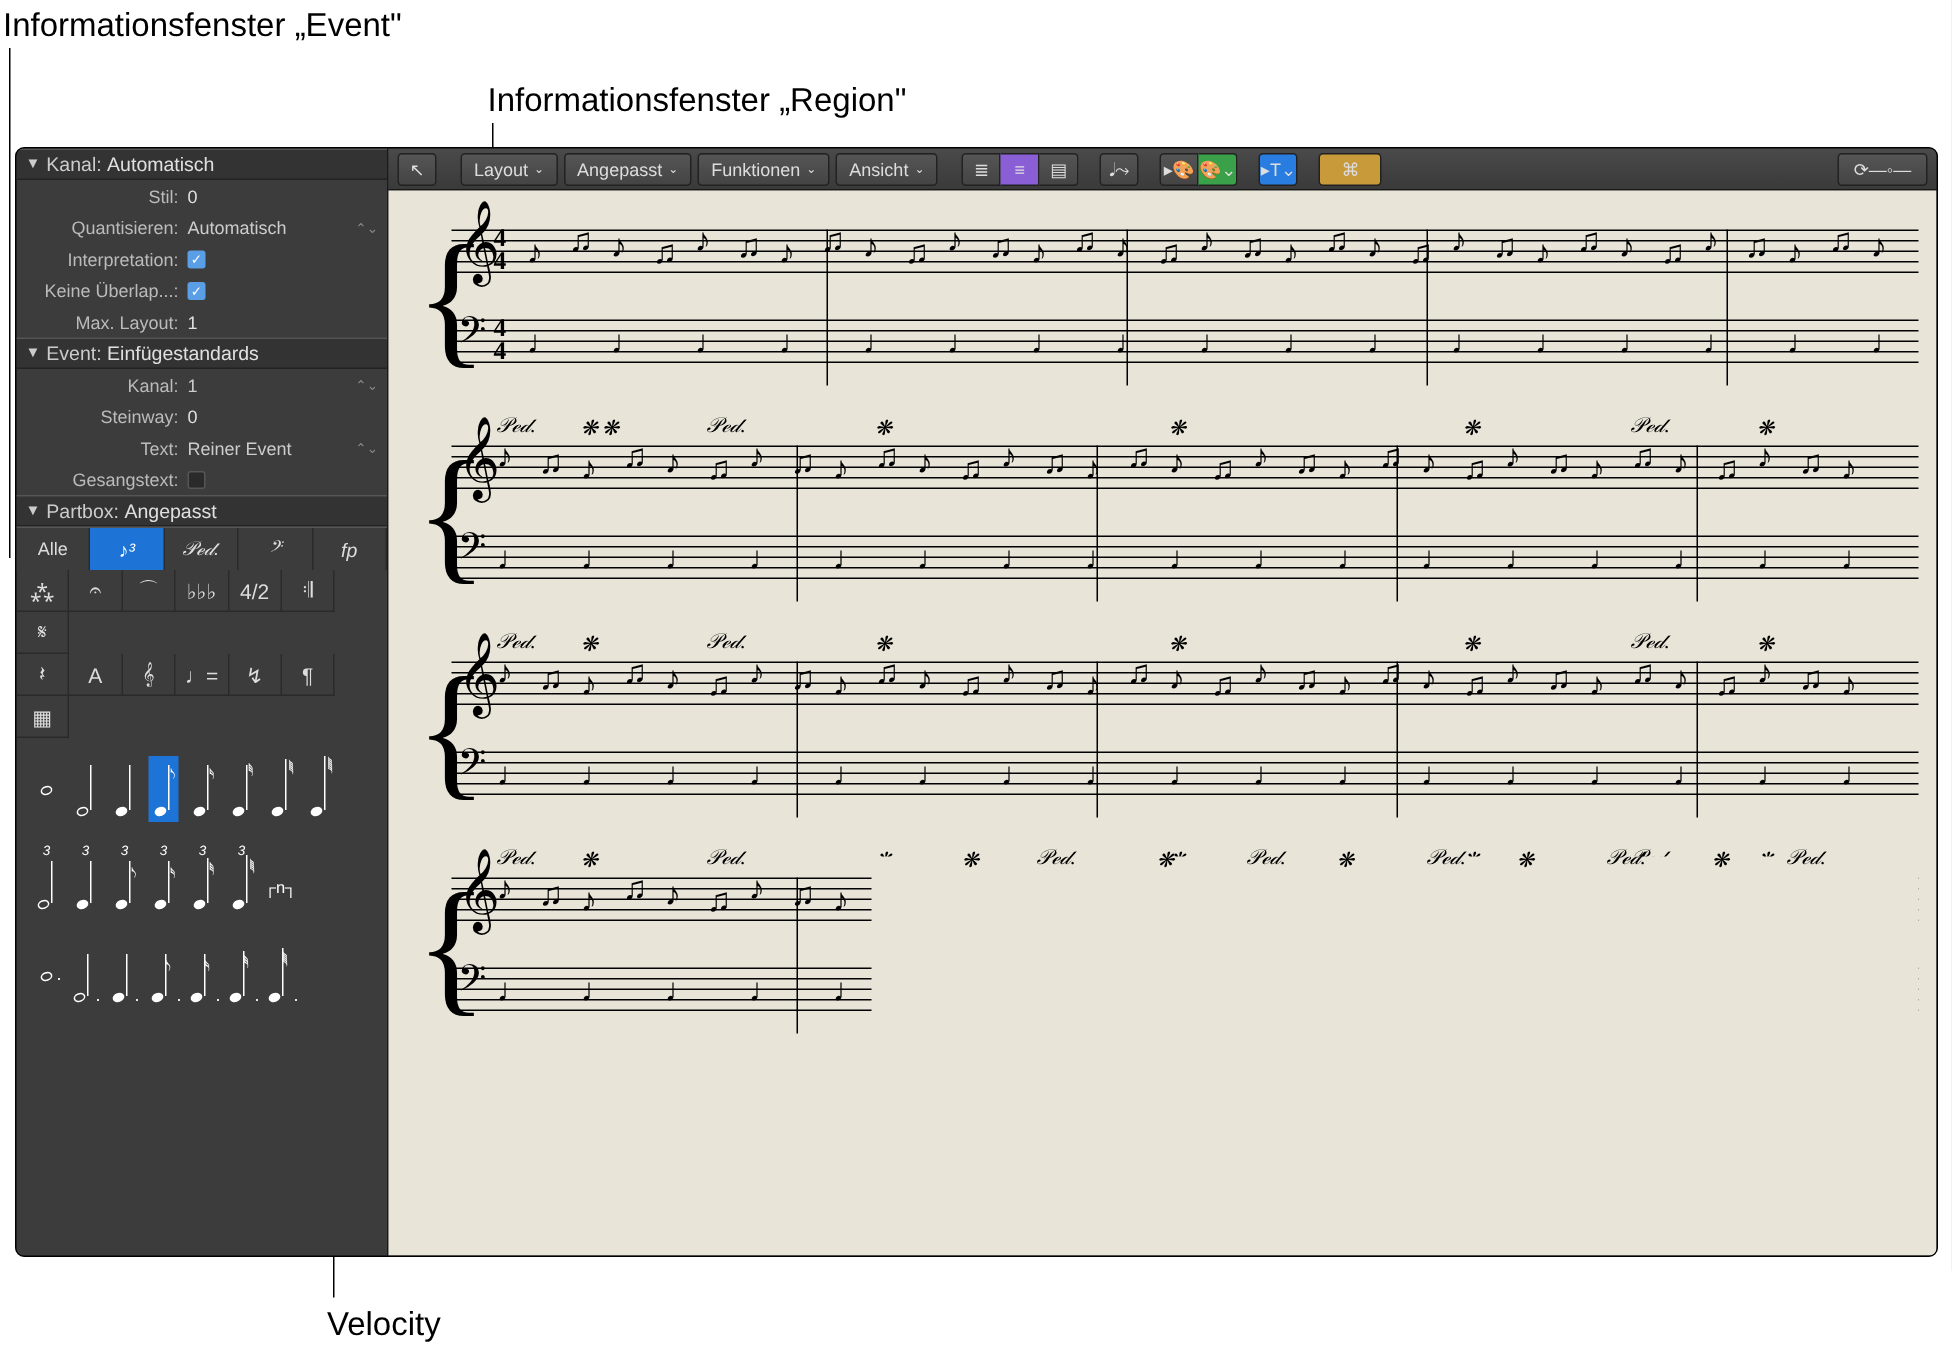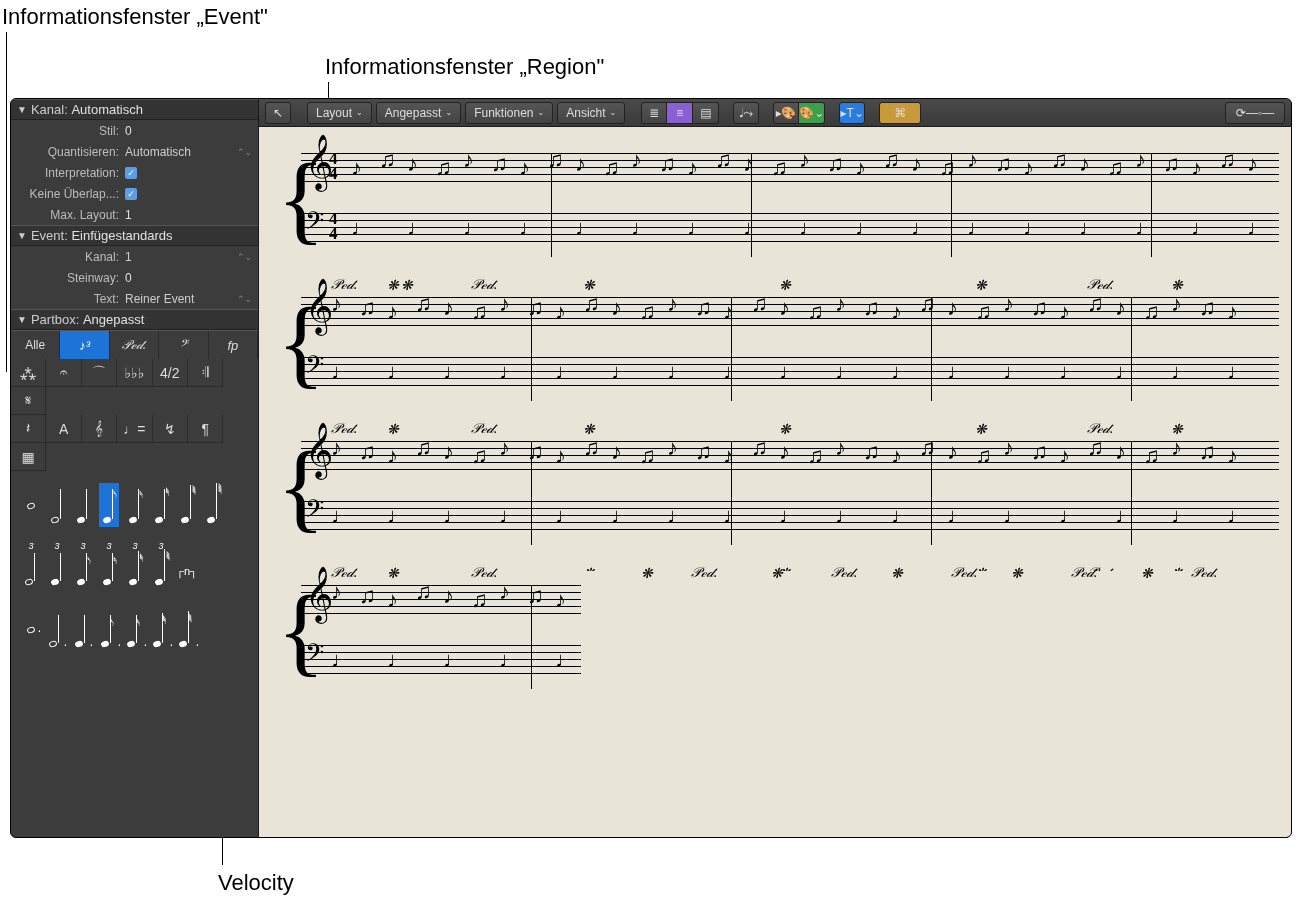--- a/index.html
+++ b/index.html
@@ -131,20 +131,24 @@
     <div class="insp-row">
       <span class="insp-label">Steinway:</span>
       <span class="insp-value">0</span>
     </div>
     <div class="insp-row">
       <span class="insp-label">Text:</span>
       <span class="insp-select">
         <span>Reiner Event</span>
         <span class="chev">⌃⌄</span>
       </span>
+    </div>
+    <div class="insp-row">
+      <span class="insp-label">Gesangstext:</span>
+      <span class="check off"></span>
     </div>
 
     <div class="insp-row insp-header">
       <span class="tri">▼</span>
       <span>Partbox:</span>&nbsp;
       <span class="insp-value">Angepasst</span>
     </div>
 
     <div class="partbox-tabs">
       <div class="pbtab alle">Alle</div>

